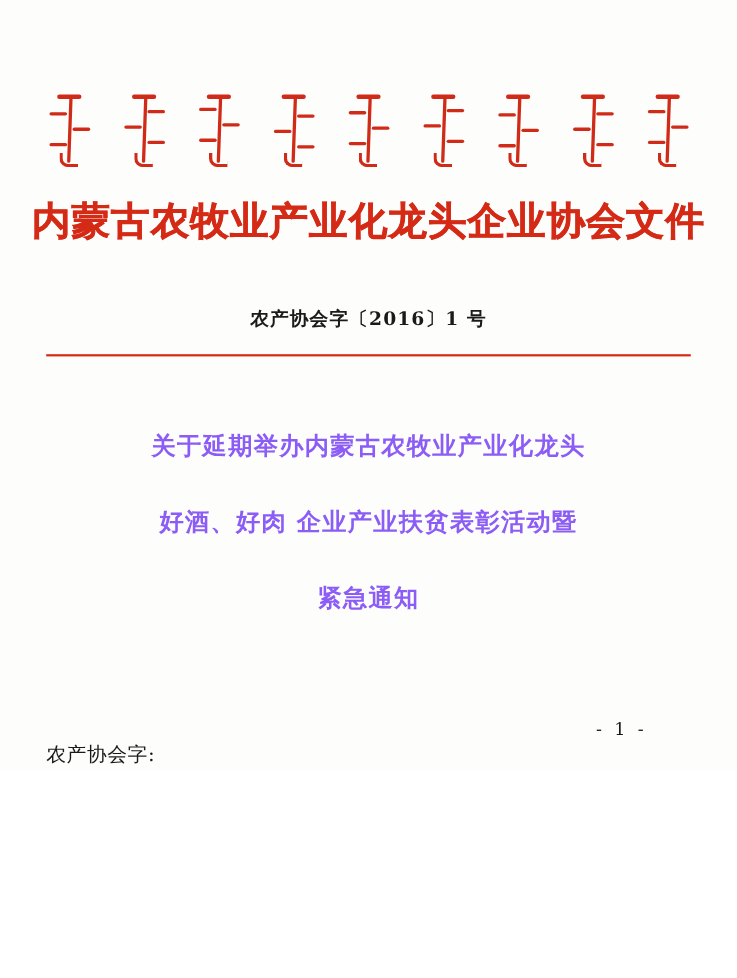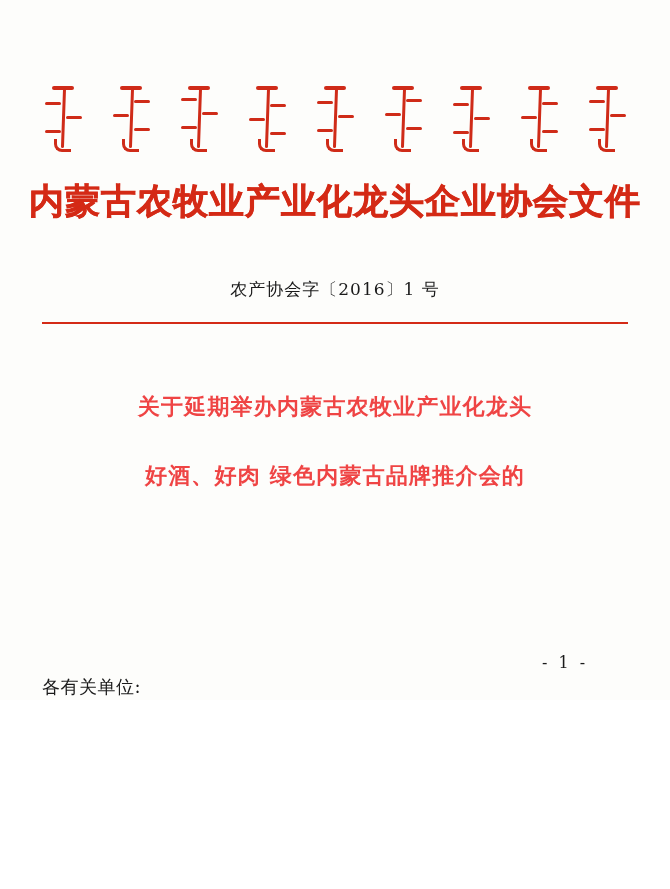--- a/index.html
+++ b/index.html
@@ -98,20 +98,21 @@
 
   .doc-number {
     position: absolute;
     top: 278px;
     left: 0;
     width: 670px;
     text-align: center;
     color: #1a1a1a;
     font-size: 17px;
     letter-spacing: 1px;
+    font-weight: bold;
   }
 
   .red-rule {
     position: absolute;
     top: 322px;
     left: 42px;
     width: 586px;
     height: 2px;
     background: #d42a16;
   }
@@ -119,21 +120,21 @@
   .title-block {
     position: absolute;
     top: 372px;
     left: 0;
     width: 670px;
     text-align: center;
   }
   .title-line {
     font-size: 22px;
     font-weight: bold;
-    color: #ef4444;
+    color: #8b5cf6;
     line-height: 69px;
     letter-spacing: 1.2px;
     white-space: nowrap;
   }
 
   .body-block {
     position: absolute;
     top: 668px;
     left: 42px;
     width: 588px;
@@ -245,22 +246,23 @@
   </div>
 
   <div class="org-title">内蒙古农牧业产业化龙头企业协会文件</div>
 
   <div class="doc-number">农产协会字〔2016〕1 号</div>
 
   <div class="red-rule"></div>
 
   <div class="title-block">
     <div class="title-line">关于延期举办内蒙古农牧业产业化龙头</div>
-    <div class="title-line">好酒、好肉 绿色内蒙古品牌推介会的</div>
+    <div class="title-line">好酒、好肉 企业产业扶贫表彰活动暨</div>
+    <div class="title-line">紧急通知</div>
   </div>
 
   <div class="body-block">
-    <div class="salutation">各有关单位:</div>
+    <div class="salutation">农产协会字:</div>
   </div>
 
   <div class="page-number">- 1 -</div>
 
 </div>
 
 </body></html>

